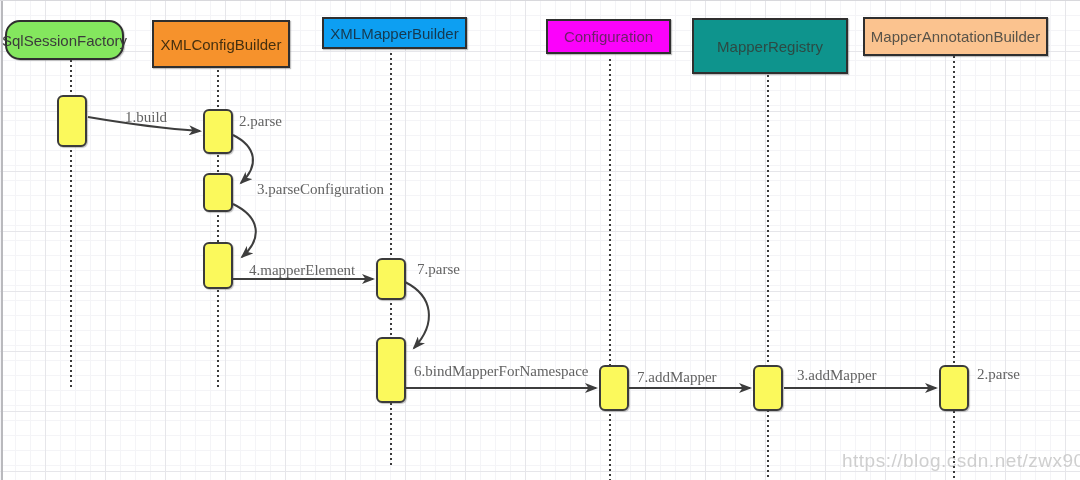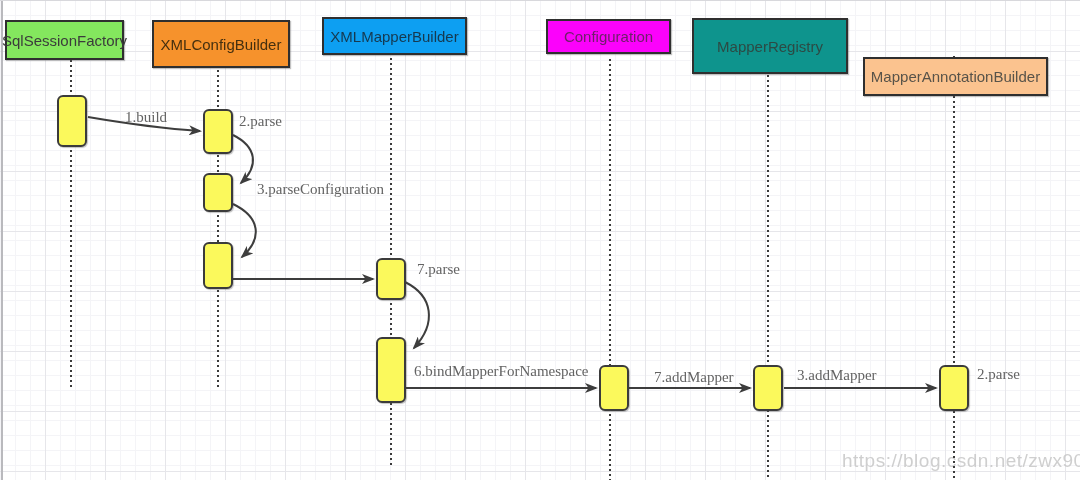--- a/index.html
+++ b/index.html
@@ -52,26 +52,26 @@
 
   <div class="watermark">https://blog.csdn.net/zwx900102</div>
 
   <div class="lifeline" style="left:70px;top:60px;height:328px"></div>
   <div class="lifeline" style="left:217px;top:60px;height:330px"></div>
   <div class="lifeline" style="left:390px;top:53px;height:412px"></div>
   <div class="lifeline" style="left:609px;top:59px;height:421px"></div>
   <div class="lifeline" style="left:767px;top:60px;height:420px"></div>
   <div class="lifeline" style="left:953px;top:56px;height:424px"></div>
 
-  <div class="participant" style="left: 5px; top: 20px; width: 119px; height: 40px; background-color: rgb(132, 231, 94); color: rgb(59, 59, 59);">SqlSessionFactory</div>
+  <div class="participant" style="left: 5px; top: 20px; width: 119px; height: 40px; background-color: rgb(132, 231, 94); color: rgb(59, 59, 59); border-radius: 15px;">SqlSessionFactory</div>
   <div class="participant" style="left: 152px; top: 20px; width: 138px; height: 48px; background-color: rgb(246, 146, 44); color: rgb(69, 48, 15);">XMLConfigBuilder</div>
-  <div class="participant" style="left: 322px; top: 17px; width: 145px; height: 38px; background-color: rgb(13, 159, 242); color: rgb(22, 57, 79);">XMLMapperBuilder</div>
+  <div class="participant" style="left: 322px; top: 17px; width: 145px; height: 32px; background-color: rgb(13, 159, 242); color: rgb(22, 57, 79);">XMLMapperBuilder</div>
   <div class="participant" style="left: 546px; top: 19px; width: 125px; height: 35px; background-color: rgb(251, 2, 251); color: rgb(110, 32, 105);">Configuration</div>
   <div class="participant" style="left: 692px; top: 18px; width: 156px; height: 56px; background-color: rgb(14, 148, 141); color: rgb(44, 74, 68);">MapperRegistry</div>
-  <div class="participant" style="left: 863px; top: 17px; width: 185px; height: 39px; background-color: rgb(251, 195, 143); color: rgb(88, 83, 73); margin-top: 40px;">MapperAnnotationBuilder</div>
+  <div class="participant" style="left: 863px; top: 17px; width: 185px; height: 39px; background-color: rgb(251, 195, 143); color: rgb(88, 83, 73);">MapperAnnotationBuilder</div>
 
   <div class="activation" style="left:57px;top:95px;width:30px;height:52px"></div>
   <div class="activation" style="left:203px;top:109px;width:30px;height:45px"></div>
   <div class="activation" style="left:203px;top:173px;width:30px;height:39px"></div>
   <div class="activation" style="left:203px;top:242px;width:30px;height:47px"></div>
   <div class="activation" style="left:376px;top:258px;width:30px;height:42px"></div>
   <div class="activation" style="left:376px;top:337px;width:30px;height:66px"></div>
   <div class="activation" style="left:599px;top:365px;width:30px;height:46px"></div>
   <div class="activation" style="left:753px;top:365px;width:30px;height:46px"></div>
   <div class="activation" style="left:939px;top:365px;width:30px;height:46px"></div>
@@ -88,19 +88,20 @@
     <path d="M233,279 L373,279" marker-end="url(#ah)"></path>
     <path d="M405,282 C433,296 437,323 414,348" marker-end="url(#ah)"></path>
     <path d="M406,388 L596,388" marker-end="url(#ah)"></path>
     <path d="M629,388 L750,388" marker-end="url(#ah)"></path>
     <path d="M784,388 L936,388" marker-end="url(#ah)"></path>
   </svg>
 
   <span class="msg-label" style="left:125px;top:108px">1.build</span>
   <span class="msg-label" style="left:239px;top:112px">2.parse</span>
   <span class="msg-label" style="left:257px;top:180px">3.parseConfiguration</span>
+  <span class="msg-label" style="left:249px;top:261px">4.mapperElement</span>
   <span class="msg-label" style="left:417px;top:260px">7.parse</span>
   <span class="msg-label" style="left:414px;top:362px">6.bindMapperForNamespace</span>
-  <span class="msg-label" style="left:654px;top:368px">7.addMapper</span>
+  <span class="msg-label" style="left:637px;top:368px">7.addMapper</span>
   <span class="msg-label" style="left:797px;top:366px">3.addMapper</span>
   <span class="msg-label" style="left:977px;top:365px">2.parse</span>
 
 </div>
 
 </body></html>

